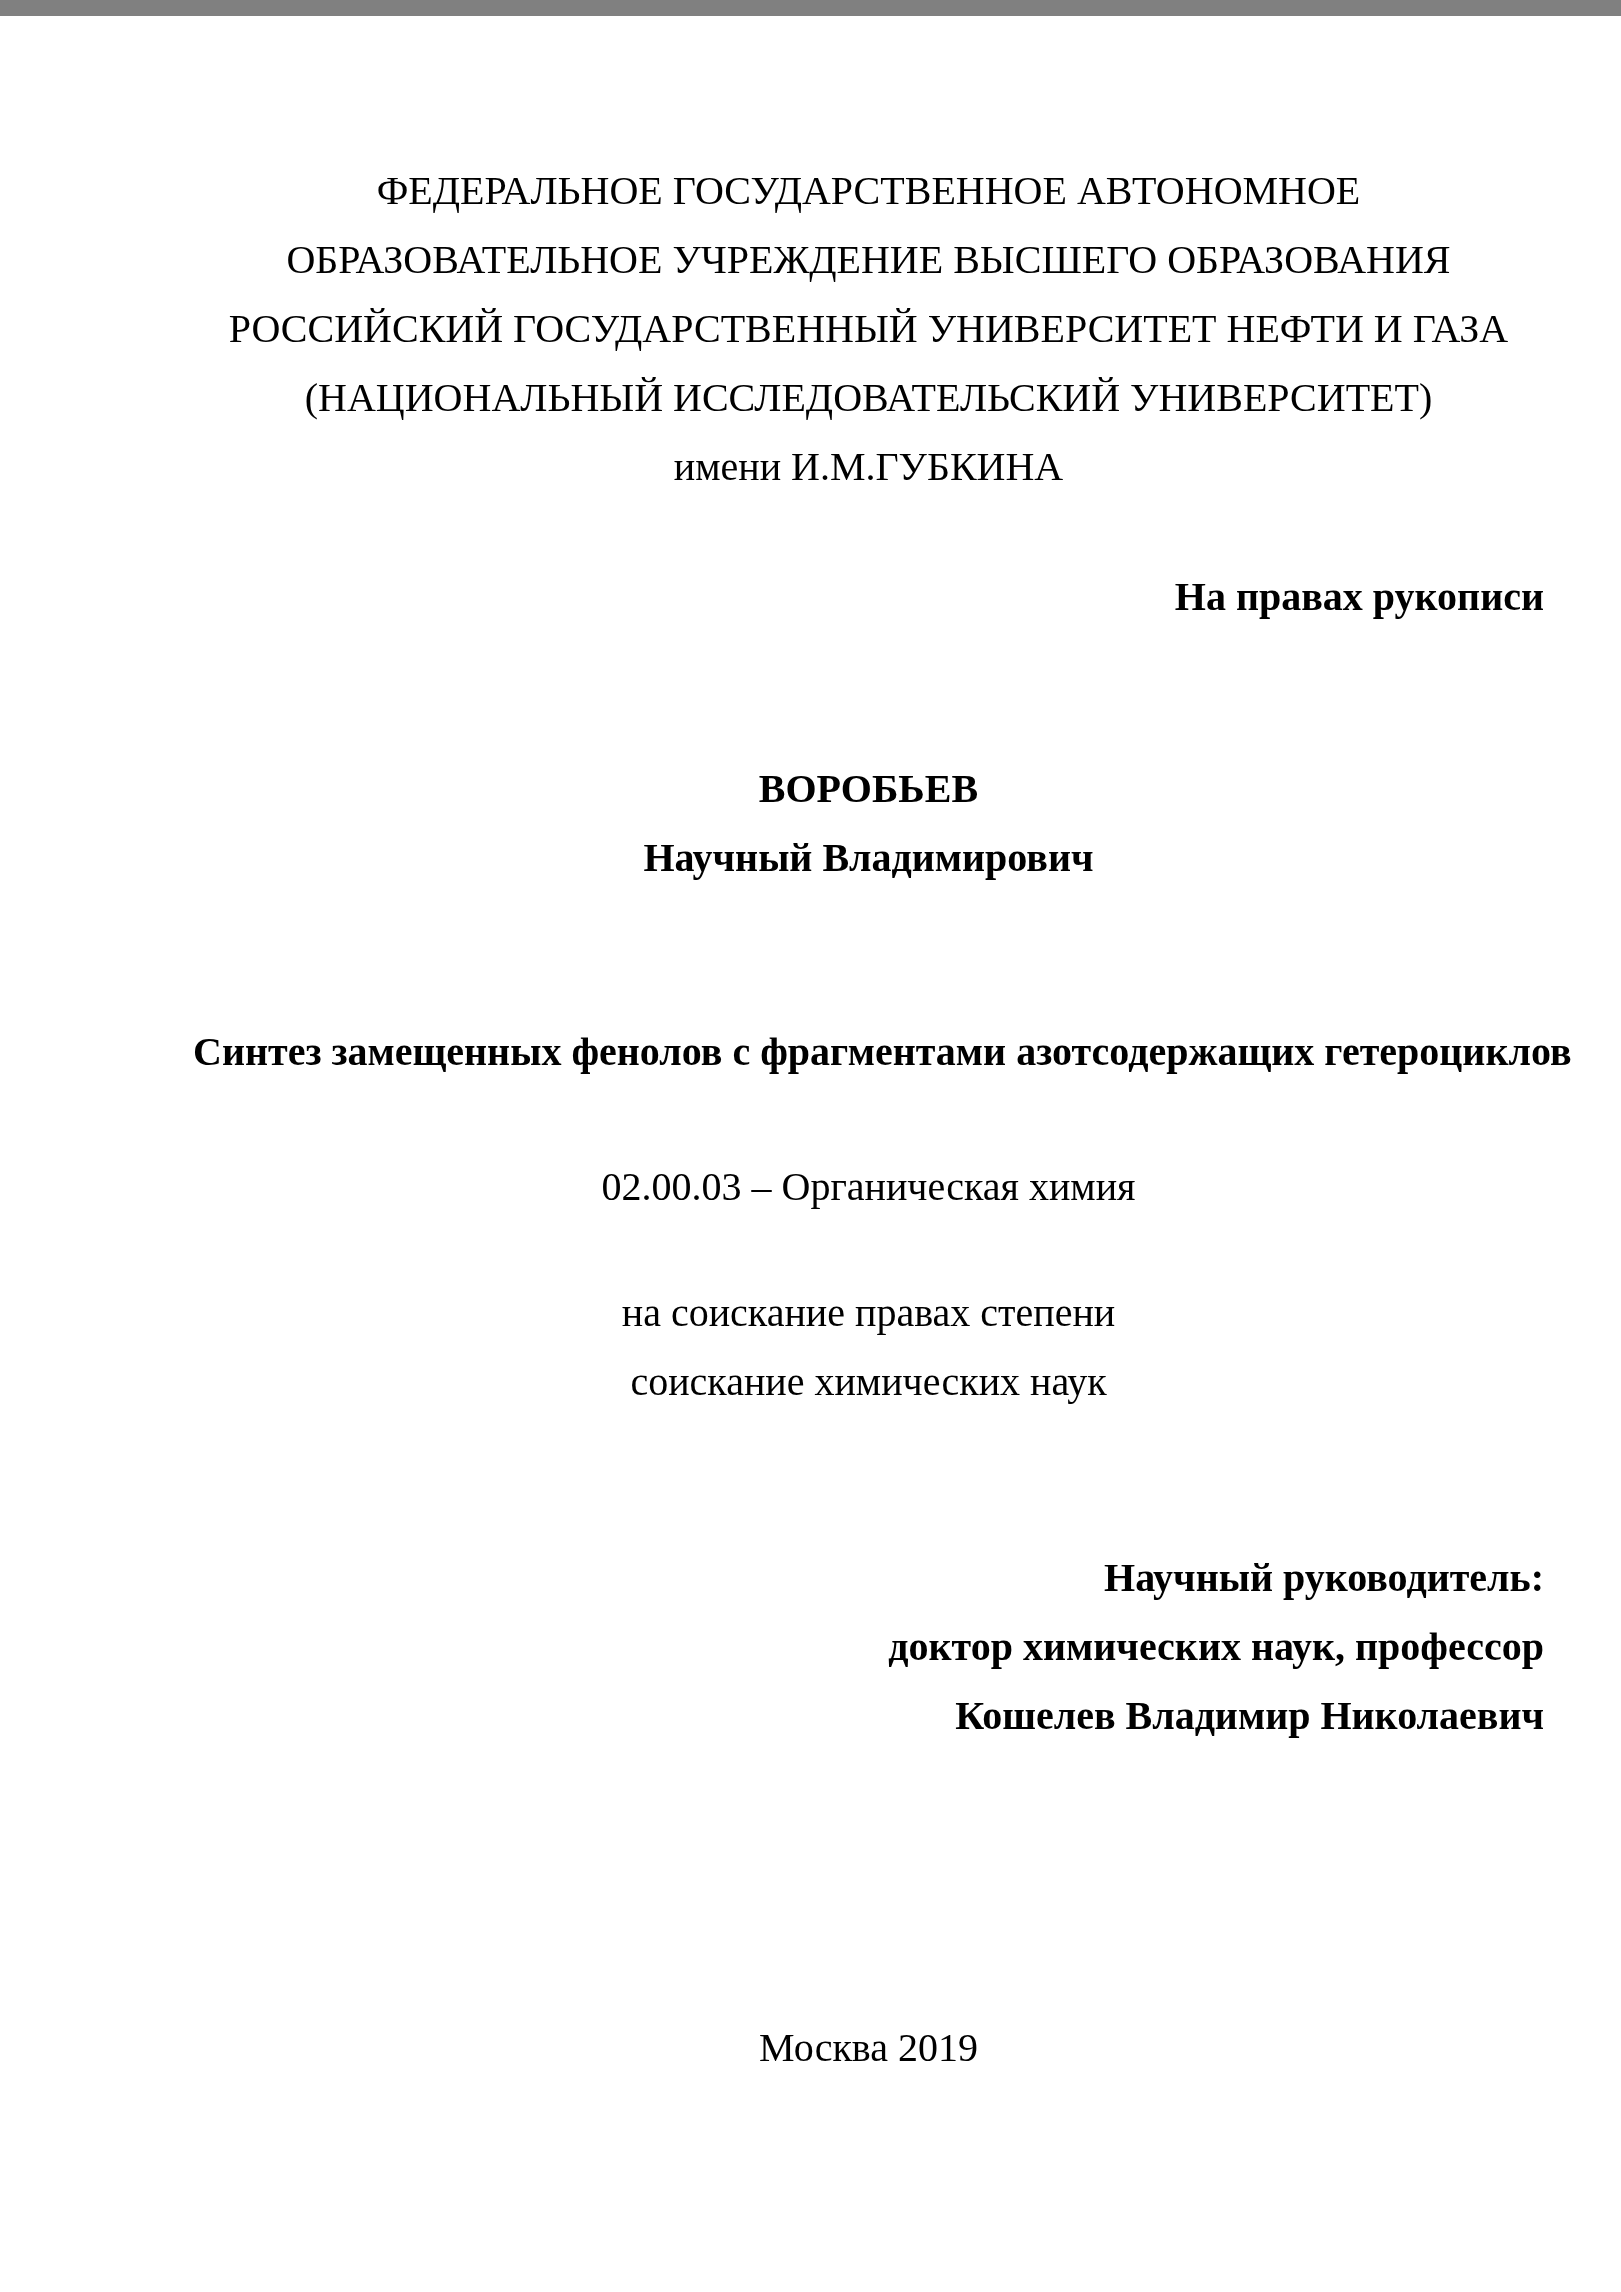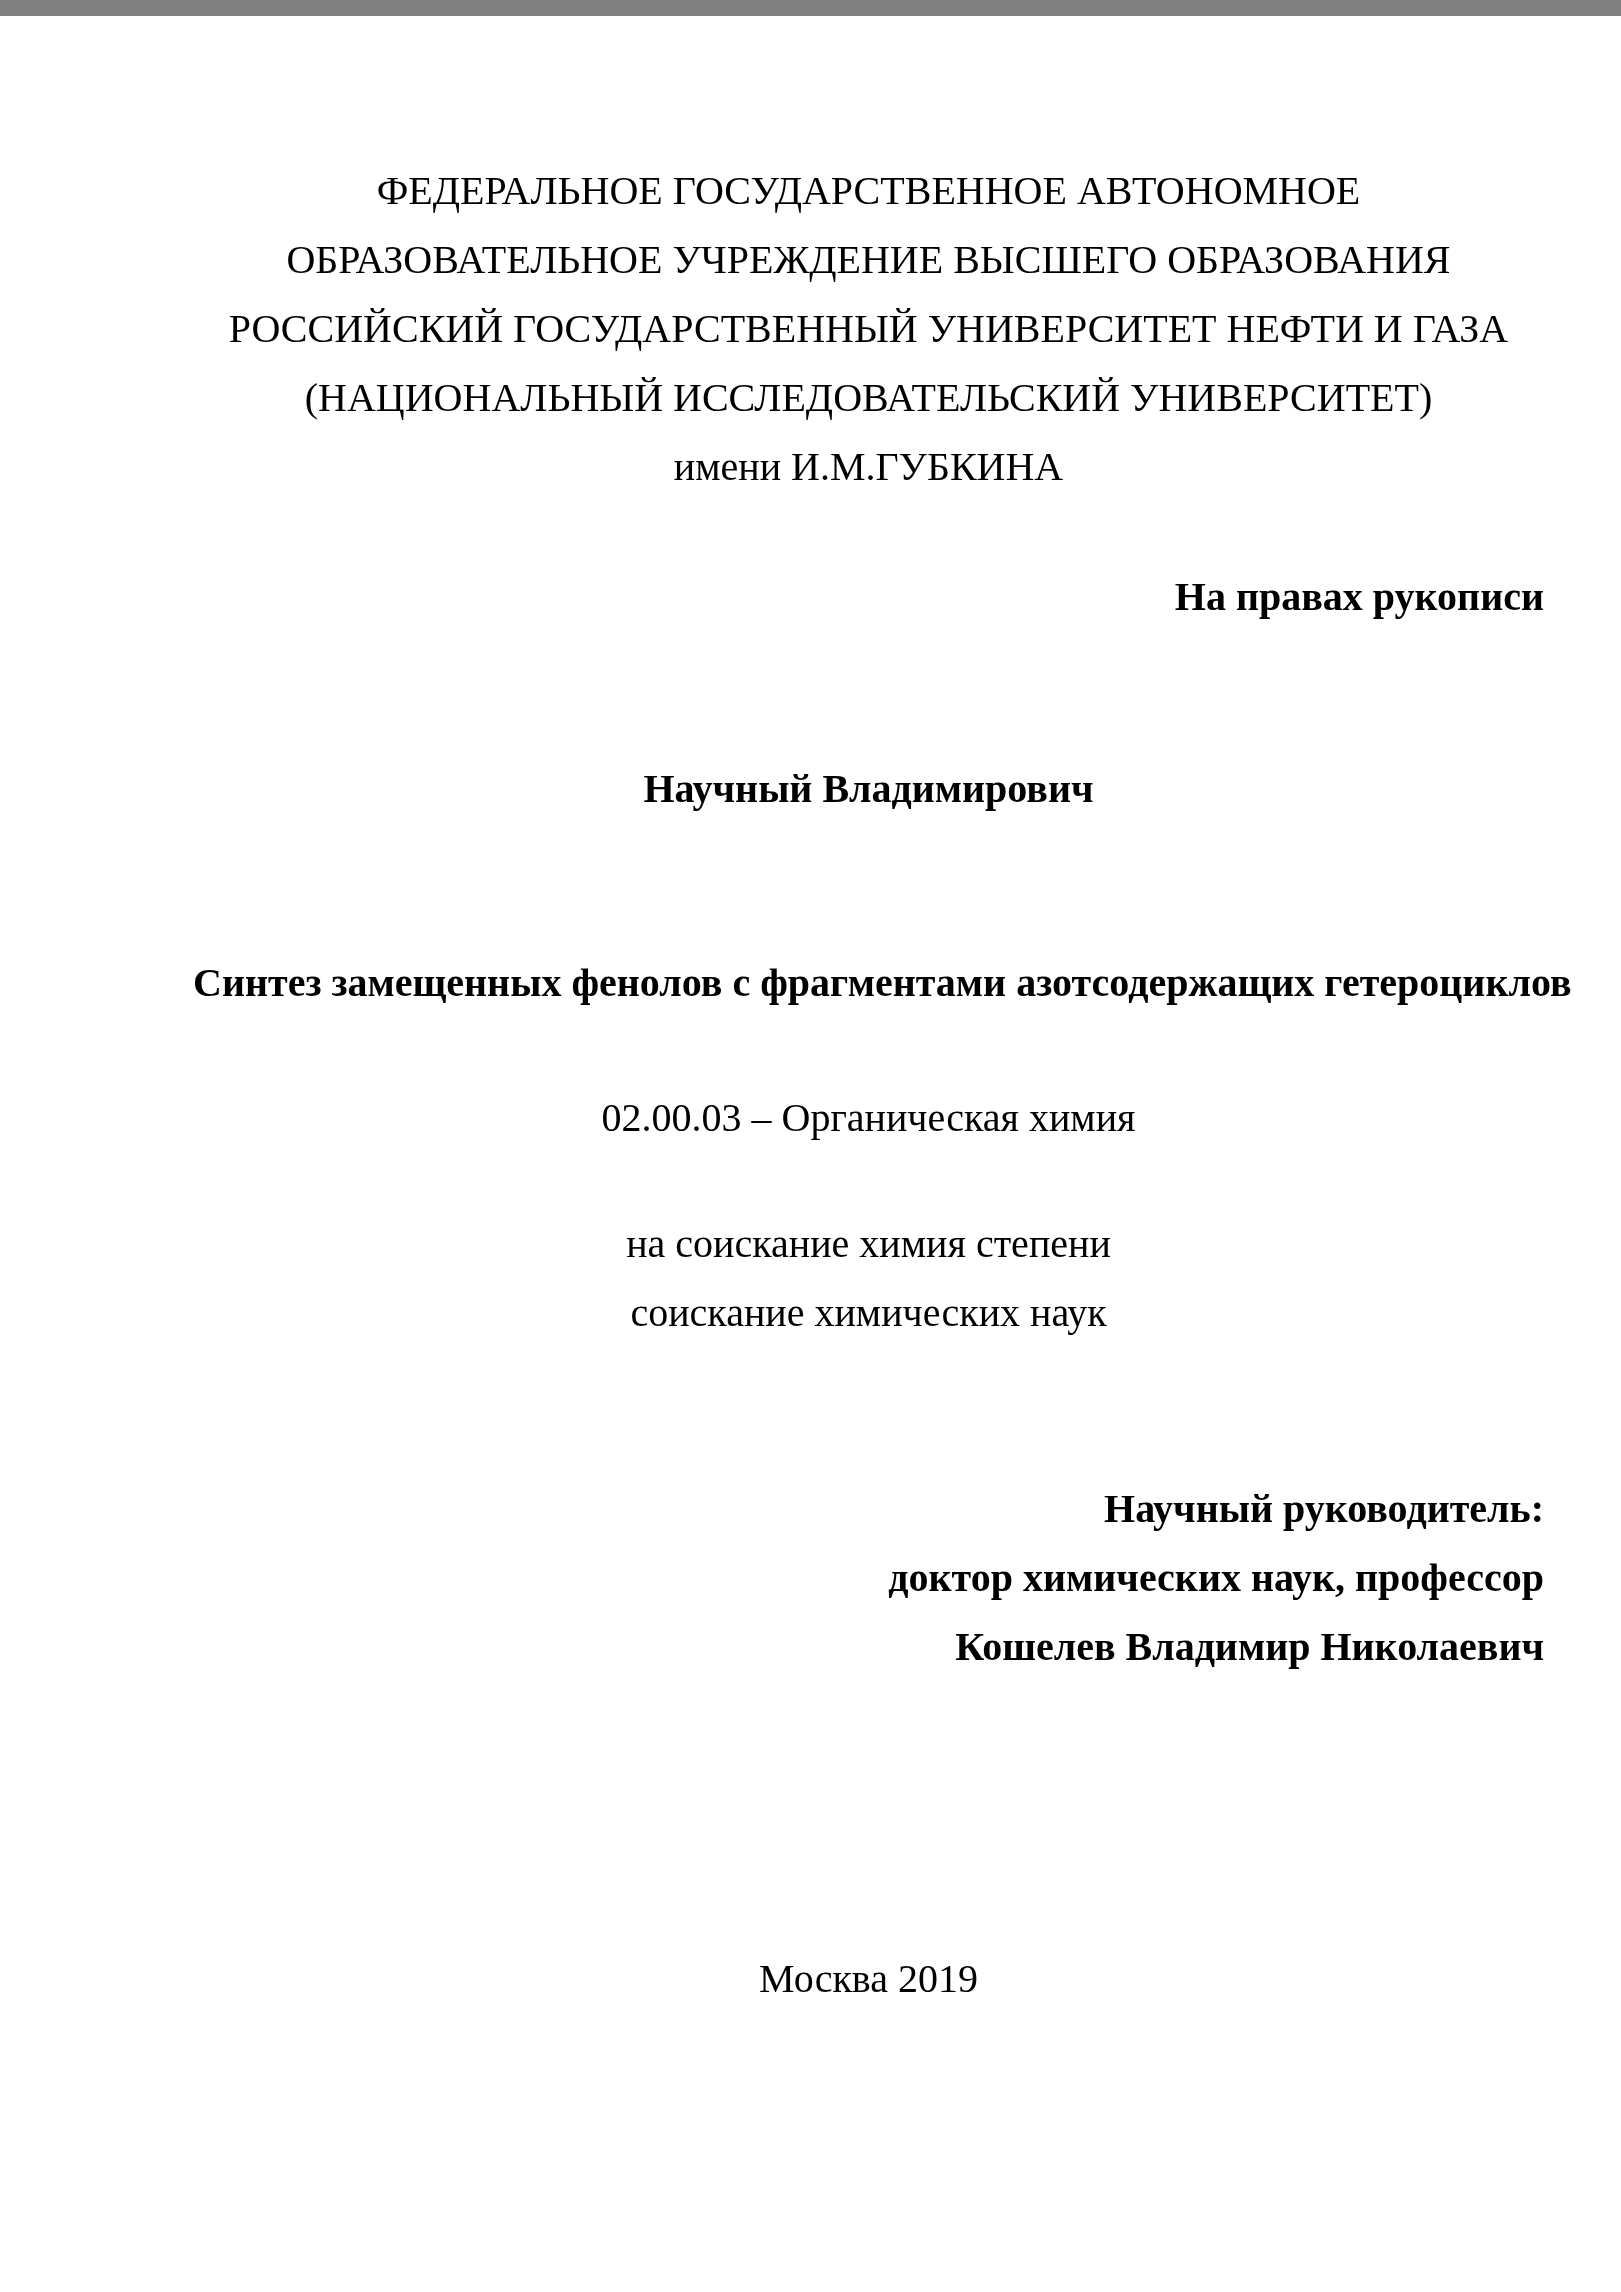--- a/index.html
+++ b/index.html
@@ -44,29 +44,30 @@
       <div>ФЕДЕРАЛЬНОЕ ГОСУДАРСТВЕННОЕ АВТОНОМНОЕ</div>
       <div>ОБРАЗОВАТЕЛЬНОЕ УЧРЕЖДЕНИЕ ВЫСШЕГО ОБРАЗОВАНИЯ</div>
       <div class="nowrap">РОССИЙСКИЙ ГОСУДАРСТВЕННЫЙ УНИВЕРСИТЕТ НЕФТИ И ГАЗА</div>
       <div>(НАЦИОНАЛЬНЫЙ ИССЛЕДОВАТЕЛЬСКИЙ УНИВЕРСИТЕТ)</div>
       <div>имени И.М.ГУБКИНА</div>
     </div>
 
     <div class="right manuscript-note">На правах рукописи</div>
 
     <div class="center bold author-block">
+      <div>ВОРОБЬЕВ</div>
       <div>Научный Владимирович</div>
     </div>
 
     <div class="center bold nowrap thesis-title">Синтез замещенных фенолов с фрагментами азотсодержащих гетероциклов</div>
 
     <div class="center specialty-line">02.00.03 – Органическая химия</div>
 
     <div class="center dissertation-block">
-      <div>на соискание химия степени</div>
+      <div>на соискание правах степени</div>
       <div>соискание химических наук</div>
     </div>
 
     <div class="right supervisor-block">
       <div>Научный руководитель:</div>
       <div>доктор химических наук, профессор</div>
       <div>Кошелев Владимир Николаевич</div>
     </div>
 
     <div class="center city-year">Москва 2019</div>

